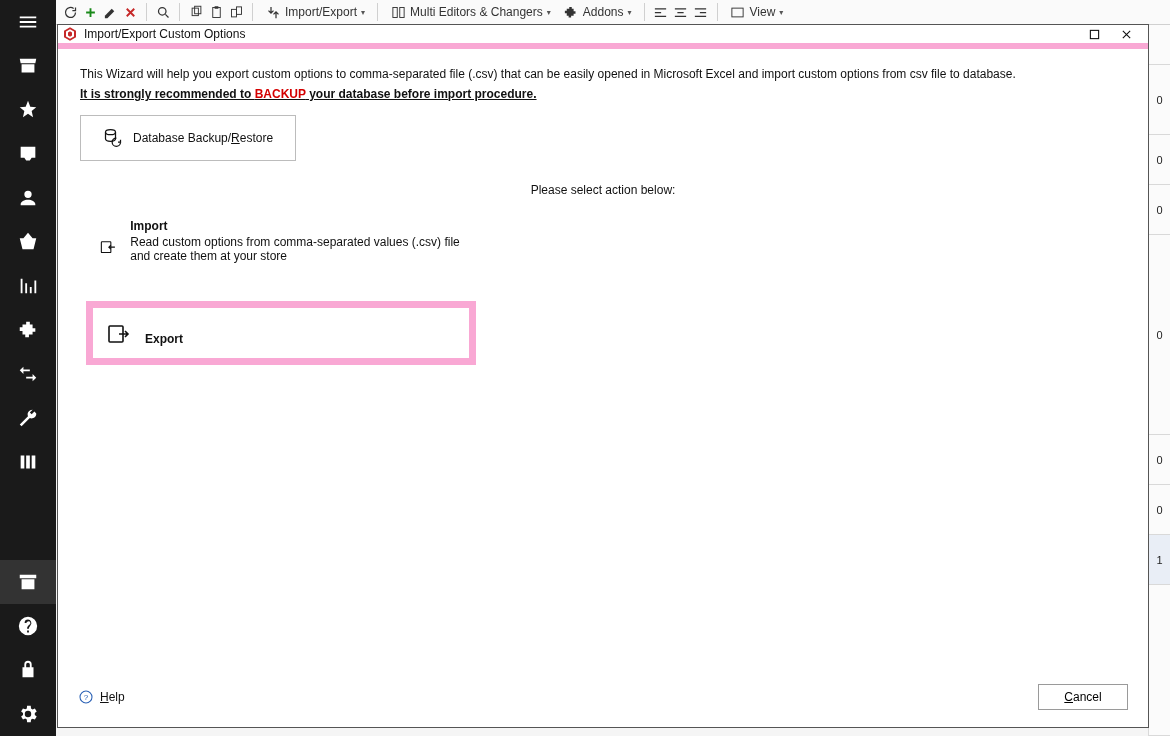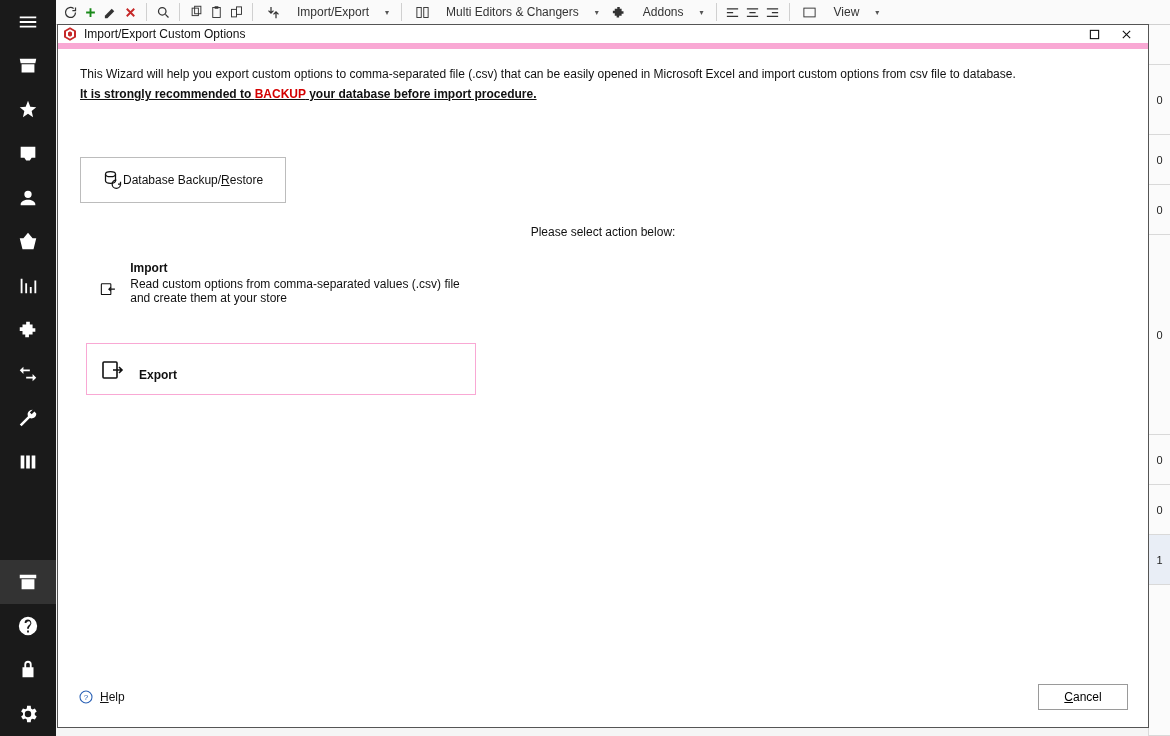--- a/index.html
+++ b/index.html
@@ -21,21 +21,21 @@
   
   .toolbar {
     position: absolute; left: 56px; top: 0; right: 0; height: 25px;
     background: #fafafa; border-bottom: 1px solid #d0d0d0;
     display: flex; align-items: center; gap: 4px; padding: 0 6px;
     white-space: nowrap; color: #333;
   }
   .tb-ico { width:16px; height:16px; display:inline-flex; align-items:center; justify-content:center; }
   .tb-ico svg { width:15px; height:15px; }
   .tb-sep { display:inline-block; width:1px; height:18px; background:#d0d0d0; margin:0 4px; }
-  .tb-dd { display:inline-flex; align-items:center; gap:16px; padding:0 4px; }
+  .tb-dd { display:inline-flex; align-items:center; gap:4px; padding:0 4px; }
   .tb-dd .caret { font-size:8px; color:#555; }
 
   .right-cells {
     position:absolute; right:0; top:25px; width:22px; bottom:0;
     display:flex; flex-direction:column;
   }
   .right-cells .cell {
     border-left:1px solid #d9d9d9; border-bottom:1px solid #d9d9d9;
     flex:0 0 auto; display:flex; align-items:center; justify-content:center;
     background:#fbfbfb; font-size:11px; color:#222;
@@ -56,36 +56,36 @@
   .dlg-titlebar .win-btn { width:32px; height:22px; display:inline-flex; align-items:center; justify-content:center; cursor:pointer; }
   .dlg-titlebar .win-btn svg { width:11px; height:11px; stroke:#111; stroke-width:1.2; fill:none; }
 
   .dlg-body { flex:1; padding:16px 22px 4px; position:relative; color:#111; font-size:12px; }
   .intro1 { margin:0; }
   .intro2 { margin:2px 0 6px; }
   .backup-line { margin:2px 0 14px; font-weight:bold;text-decoration:underline; }
   .backup-line .kw { color:#d40000; }
 
   .backup-btn {
-    display:inline-flex; align-items:center; 
-    border:1px solid #bcbcbc; background:#fff; padding:12px 22px; cursor:pointer;margin-top:42px;
+    display:inline-flex; align-items:center; gap:10px;
+    border:1px solid #bcbcbc; background:#fff; padding:12px 22px; cursor:pointer;
   }
   .backup-btn .ico { width:20px; height:20px; }
   .backup-btn .ul { text-decoration:underline; }
 
   .select-line { margin:22px 12px 10px;text-align:center; }
 
   .action-block {
     display:flex; align-items:flex-end; gap:14px;
     padding:12px 14px; width:390px; cursor:pointer;
   }
   .action-block .ico { width:24px; height:24px; margin-top:2px; }
   .action-block .texts .t1 { font-weight:bold; }
   .action-block .texts .t2 { margin-top:2px; }
-  .action-block.highlight { border:1px solid #f9a8d4; }
+  .action-block.highlight { border:7px solid #f9a8d4; }
   .action-row1 { margin-top:4px; margin-left:6px; }
   .action-row2 { margin-top:26px; margin-left:6px; }
 
   .dlg-footer {
     height:48px; border-top:0; display:flex; align-items:center; padding:0 20px 12px;
   }
   .help { display:inline-flex; align-items:center; gap:6px; color:#111; }
   .help svg { width:16px; height:16px; }
   .help .ul { text-decoration:underline; }
   .dlg-footer .spacer { flex:1; }

